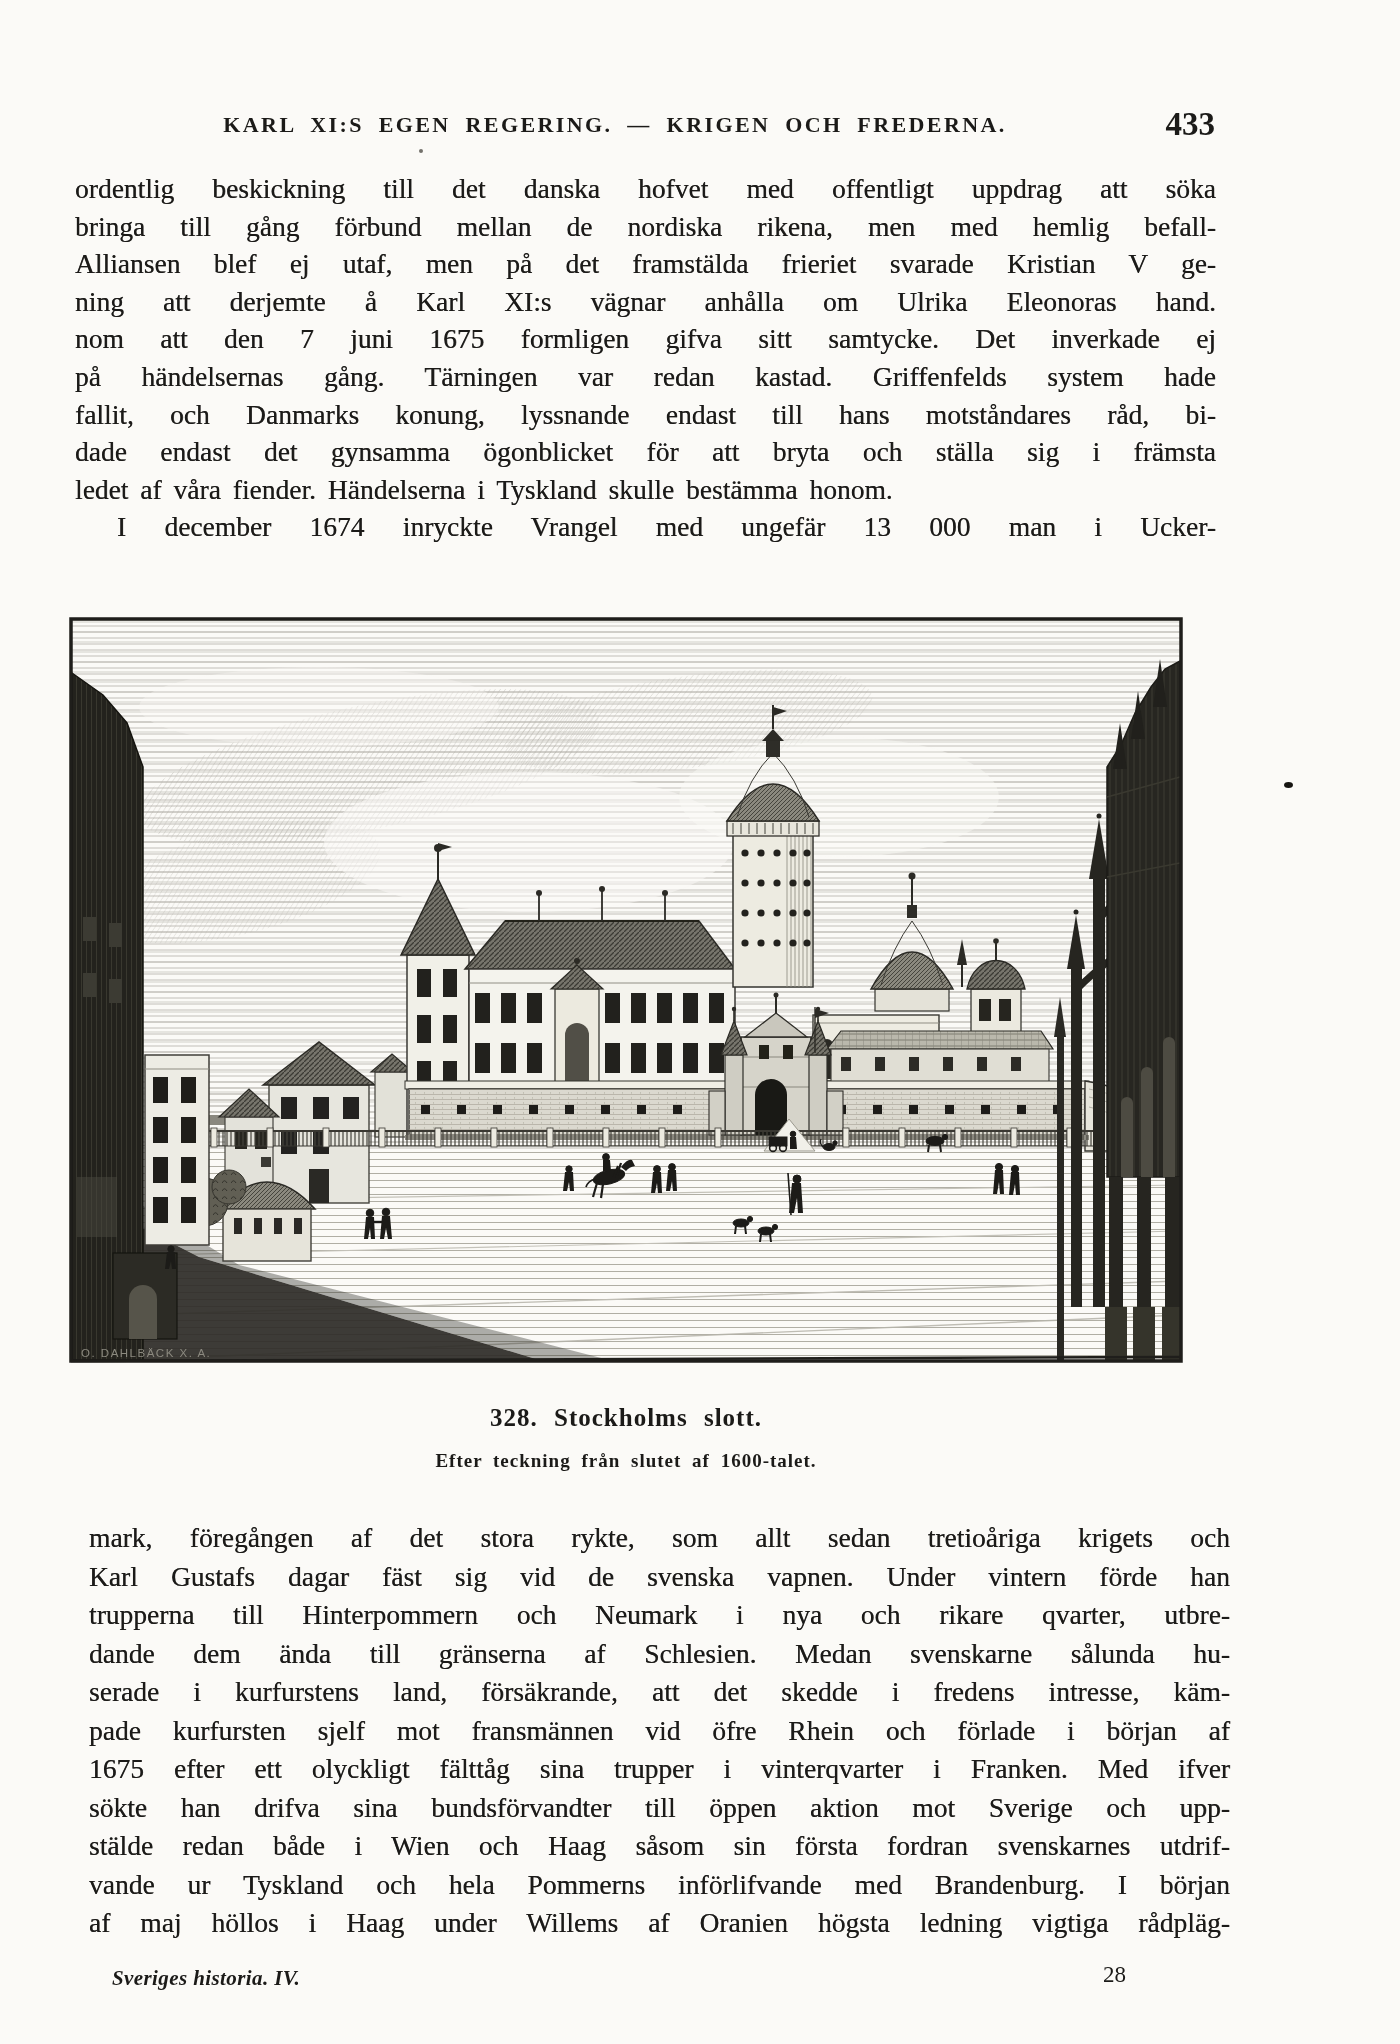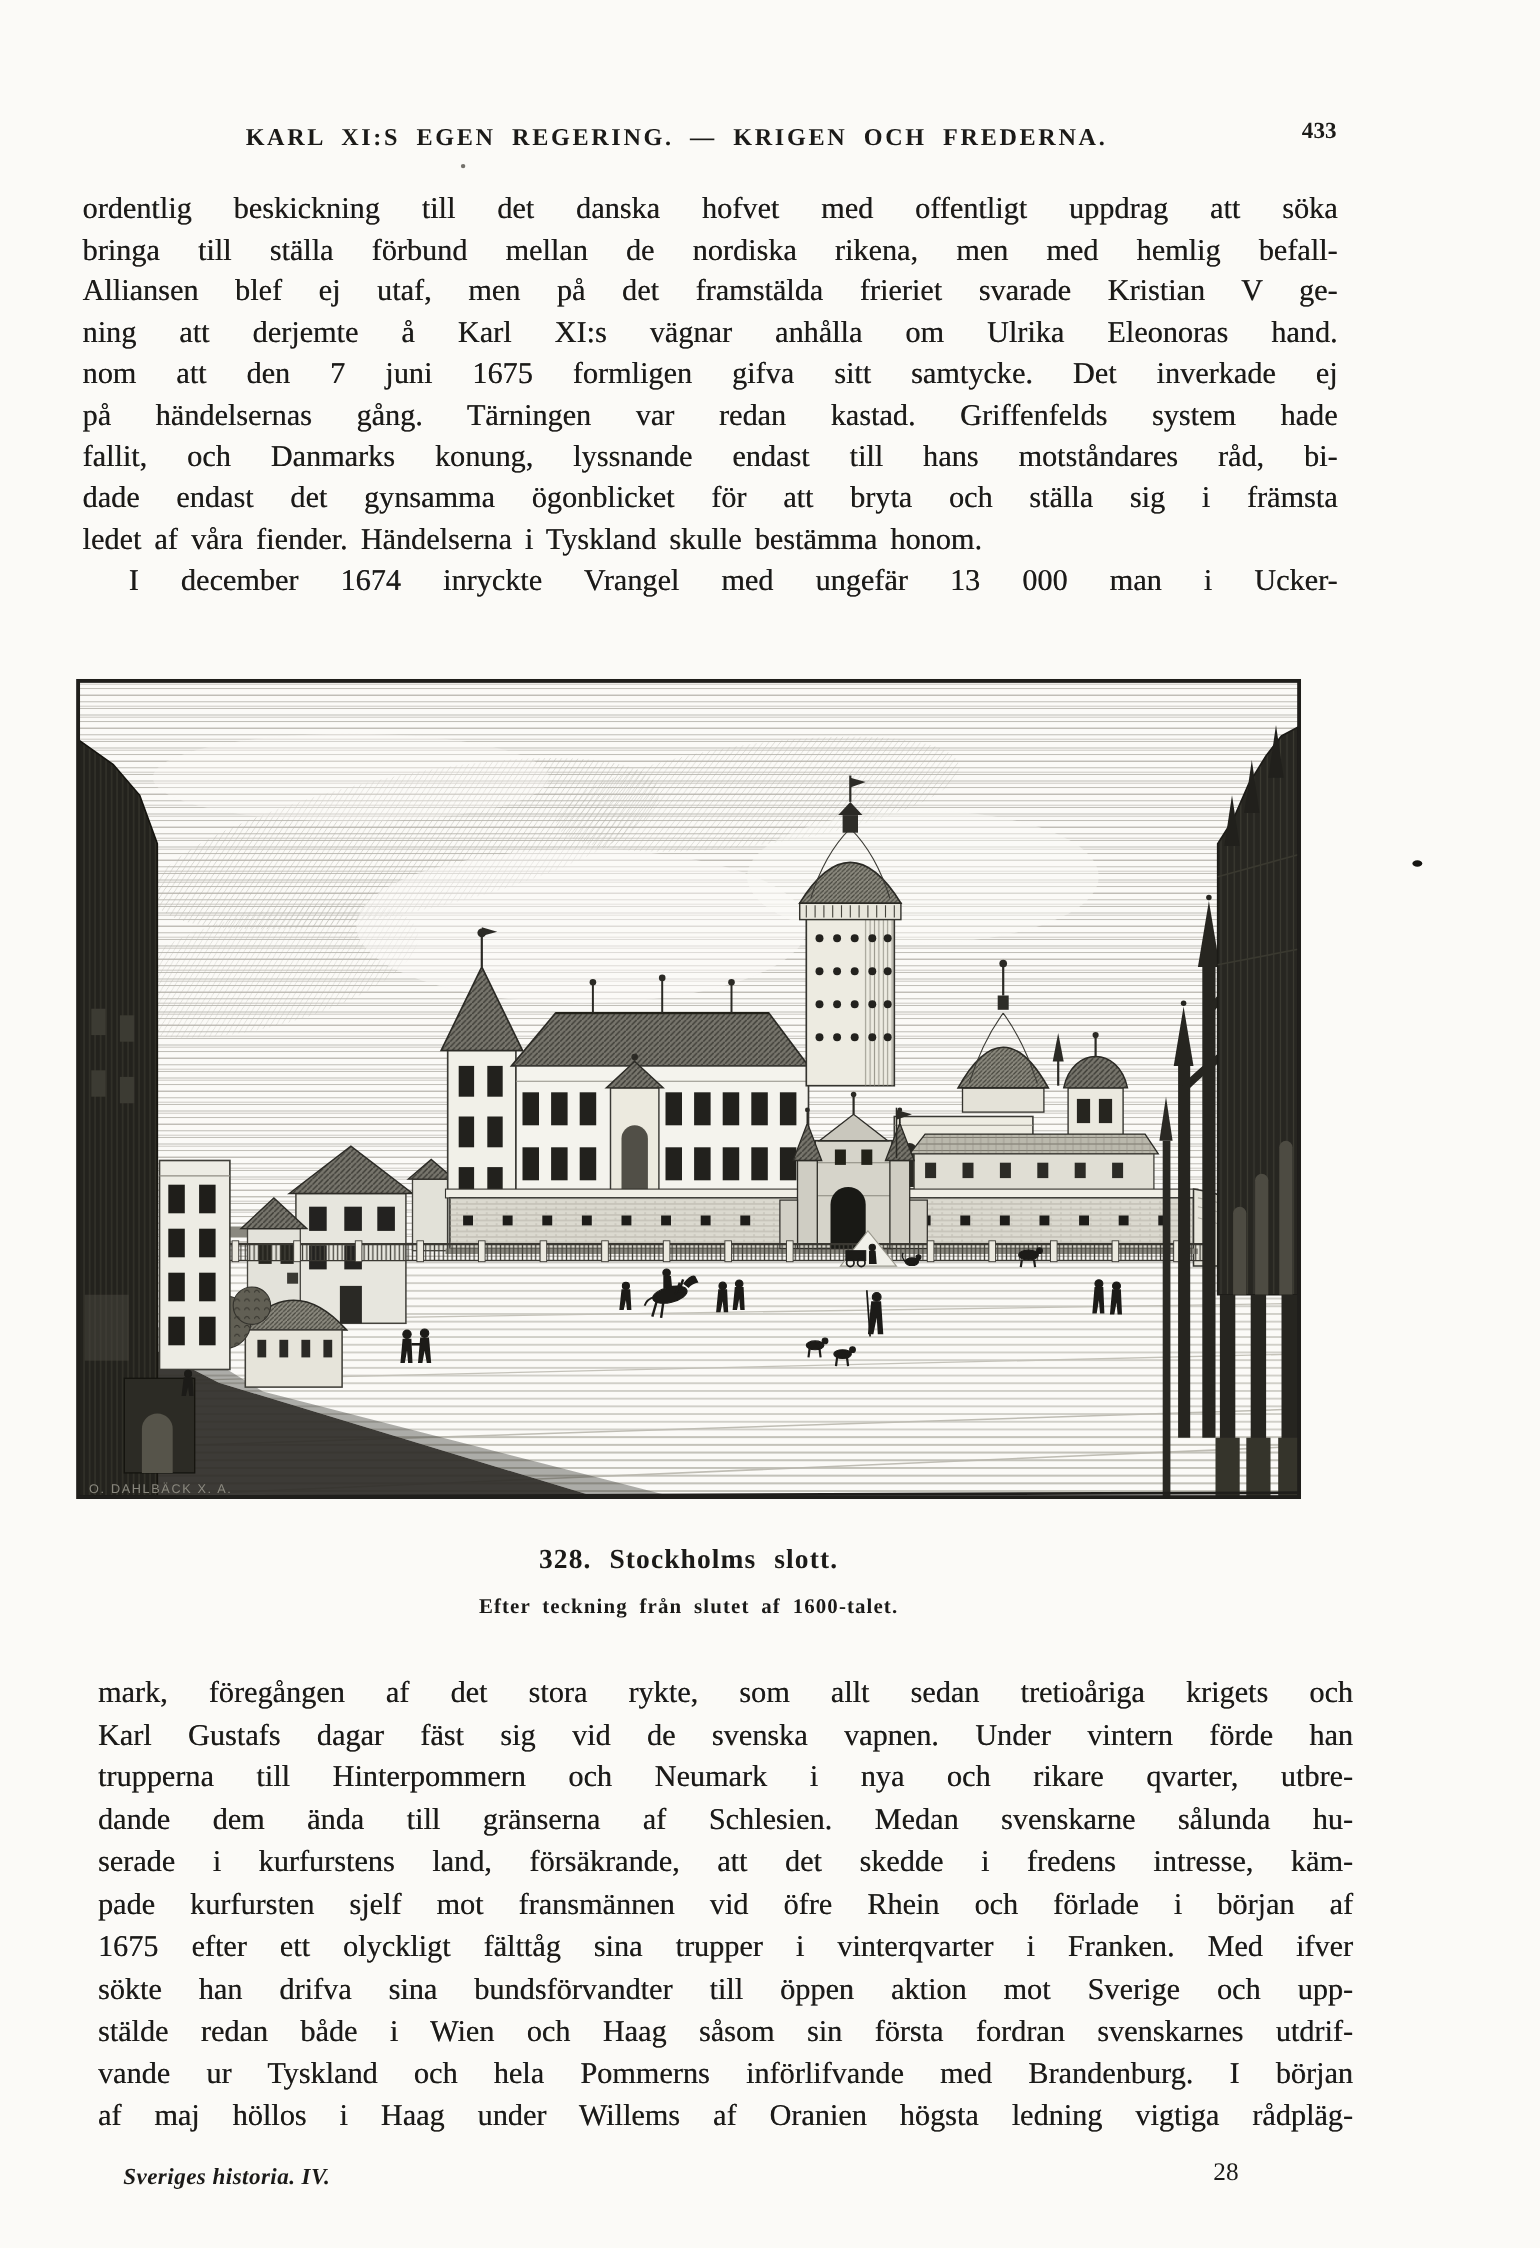--- a/index.html
+++ b/index.html
@@ -1,21 +1,21 @@
 <!DOCTYPE html>
 <html><head>
 <meta charset="utf-8">
 <style>
   html,body{margin:0;padding:0;background:#fbfaf7;}
   .page{position:relative;width:1400px;height:2044px;background:#fbfaf7;overflow:hidden;
         font-family:"Liberation Serif",serif;color:#1b1a18;}
   .header-title{position:absolute;left:75px;top:112px;width:1080px;text-align:center;
         font-size:22px;font-weight:700;letter-spacing:2.4px;word-spacing:7px;}
   .page-number{position:absolute;left:1125px;top:106px;width:90px;text-align:right;
-        font-size:21px;font-weight:700;}
+        font-size:33px;font-weight:700;}
   .body1{position:absolute;left:75px;top:170px;width:1141px;}
   .body2{position:absolute;left:75px;top:1519px;width:1141px;margin-left:14px;}
   .line{font-size:27.5px;line-height:37.6px;text-align:justify;text-align-last:justify;
         word-spacing:2px;text-shadow:0.3px 0 0 rgba(27,26,24,.75);}
   .body2 .line{line-height:38.5px;}
   .line.nojust{text-align-last:left;word-spacing:5px;}
   .line.indent{text-indent:42px;}
   .engraving{position:absolute;left:69px;top:617px;width:1114px;height:746px;margin:0;}
   .cap1{position:absolute;left:69px;top:1404px;width:1114px;text-align:center;
         font-size:25px;font-weight:700;letter-spacing:1px;word-spacing:9px;}
@@ -31,21 +31,21 @@
 <body>
 
 <div class="page">
 
   <div class="header-title">KARL XI:S EGEN REGERING. — KRIGEN OCH FREDERNA.</div>
   <div class="page-number">433</div>
   <div class="speck2"></div>
 
   <div class="body1">
     <div class="line">ordentlig beskickning till det danska hofvet med offentligt uppdrag att söka</div>
-    <div class="line">bringa till ställa förbund mellan de nordiska rikena, men med hemlig befall-</div>
+    <div class="line">bringa till gång förbund mellan de nordiska rikena, men med hemlig befall-</div>
     <div class="line">Alliansen blef ej utaf, men på det framstälda frieriet svarade Kristian V ge-</div>
     <div class="line">ning att derjemte å Karl XI:s vägnar anhålla om Ulrika Eleonoras hand.</div>
     <div class="line">nom att den 7 juni 1675 formligen gifva sitt samtycke. Det inverkade ej</div>
     <div class="line">på händelsernas gång. Tärningen var redan kastad. Griffenfelds system hade</div>
     <div class="line">fallit, och Danmarks konung, lyssnande endast till hans motståndares råd, bi-</div>
     <div class="line">dade endast det gynsamma ögonblicket för att bryta och ställa sig i främsta</div>
     <div class="line nojust">ledet af våra fiender. Händelserna i Tyskland skulle bestämma honom.</div>
     <div class="line indent">I december 1674 inryckte Vrangel med ungefär 13 000 man i Ucker-</div>
   </div>
 

